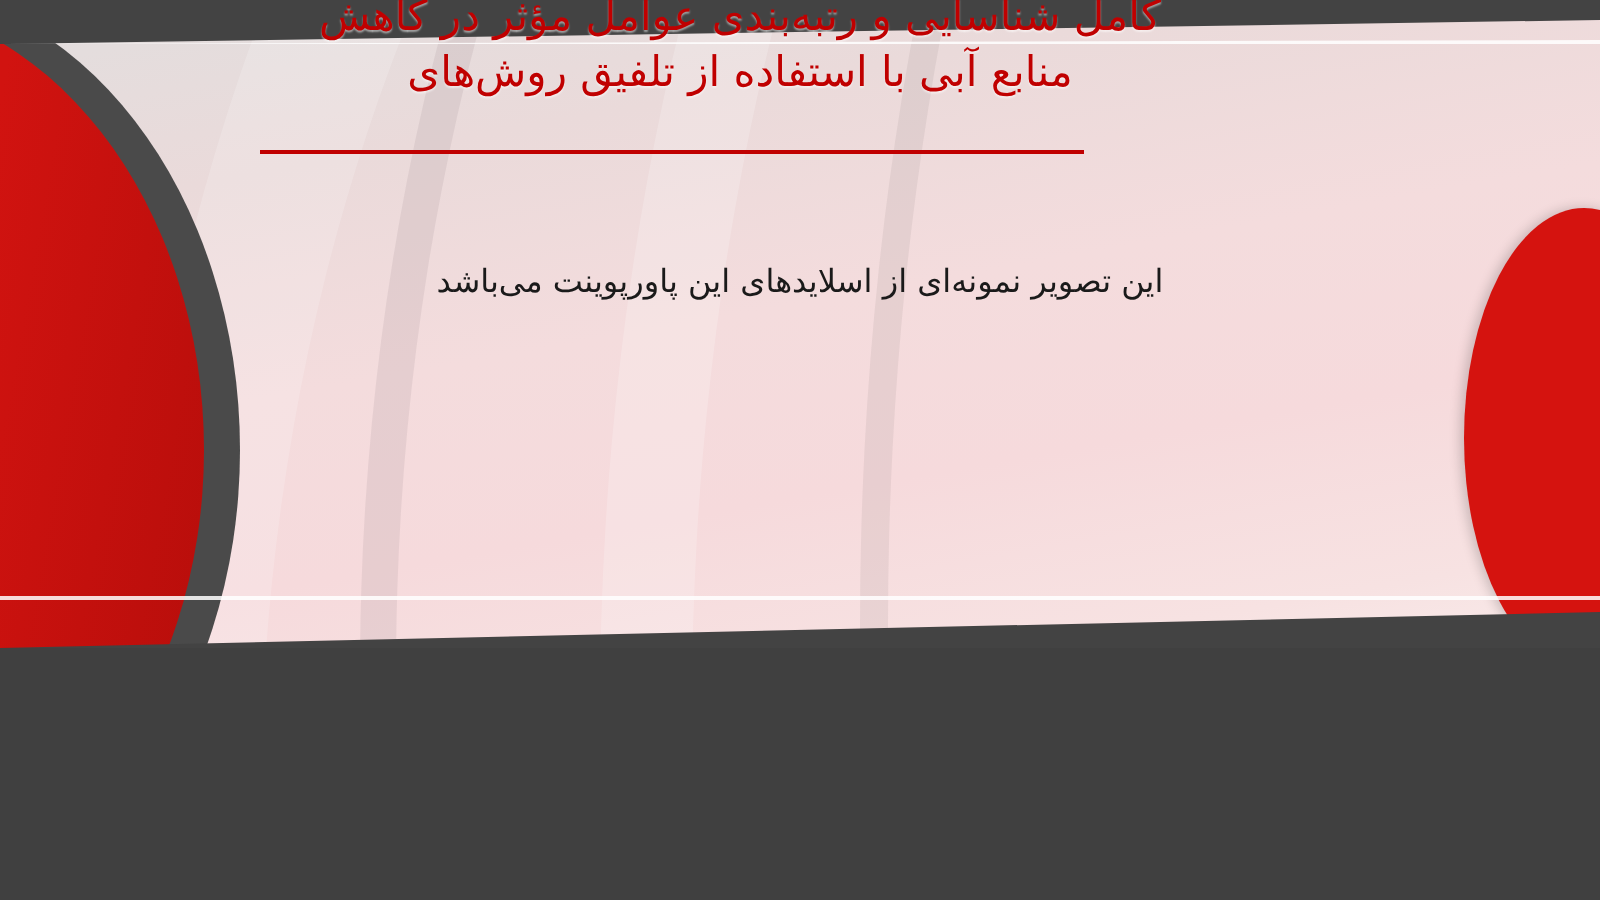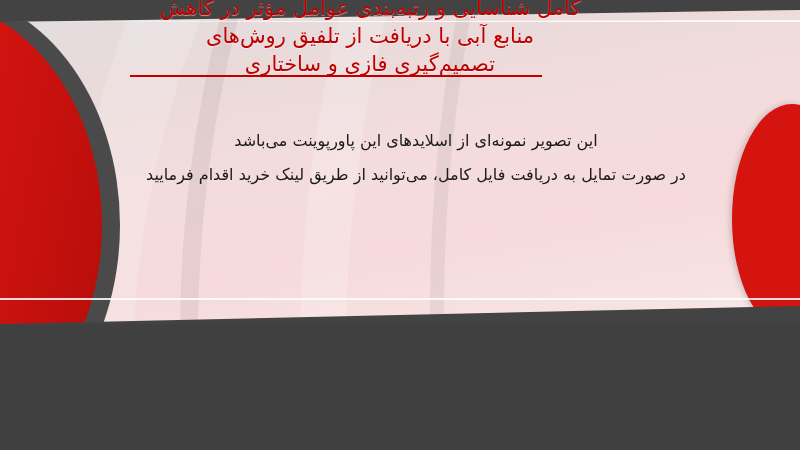--- a/index.html
+++ b/index.html
@@ -68,21 +68,21 @@
     color:#c00000;font-size:21px;line-height:28px;font-weight:400;
     text-shadow:0 1px 1px rgba(255,255,255,0.5);
   }
   .title-rule{
     position:absolute;z-index:9;left:130px;top:75px;width:412px;height:2px;
     background:#c00000;
   }
 
   
   .body-text{
-    position:absolute;z-index:8;left:56px;top:124px;width:720px;
+    position:absolute;z-index:8;left:40px;top:124px;width:720px;
     text-align:center;direction:rtl;
     color:#1a1a1a;font-size:16px;line-height:34px;
   }
   .body-text .ln{display:block;white-space:nowrap;}
 </style>
 </head>
 <body>
 
 <div id="slide">
 
@@ -101,24 +101,22 @@
   <div class="left-red left-shadow"></div>
   <div class="right-red"></div>
 
   <div class="bar bar-top"></div>
   <div class="hair hair-top"></div>
   <div class="bar bar-bottom"></div>
   <div class="hair hair-bottom"></div>
 
   <div class="title">
     <div>کامل شناسایی و رتبه‌بندی عوامل مؤثر در کاهش</div>
-    <div>منابع آبی با دریافت از تلفیق روش‌های</div>
-    <div>تصمیم‌گیری فازی و ساختاری</div>
+    <div>منابع آبی با استفاده از تلفیق روش‌های</div>
   </div>
 
   <div class="title-rule"></div>
 
   <div class="body-text">
     <span class="ln">این تصویر نمونه‌ای از اسلایدهای این پاورپوینت می‌باشد</span>
-    <span class="ln">در صورت تمایل به دریافت فایل کامل، می‌توانید از طریق لینک خرید اقدام فرمایید</span>
   </div>
 
 </div>
 
 </body></html>

